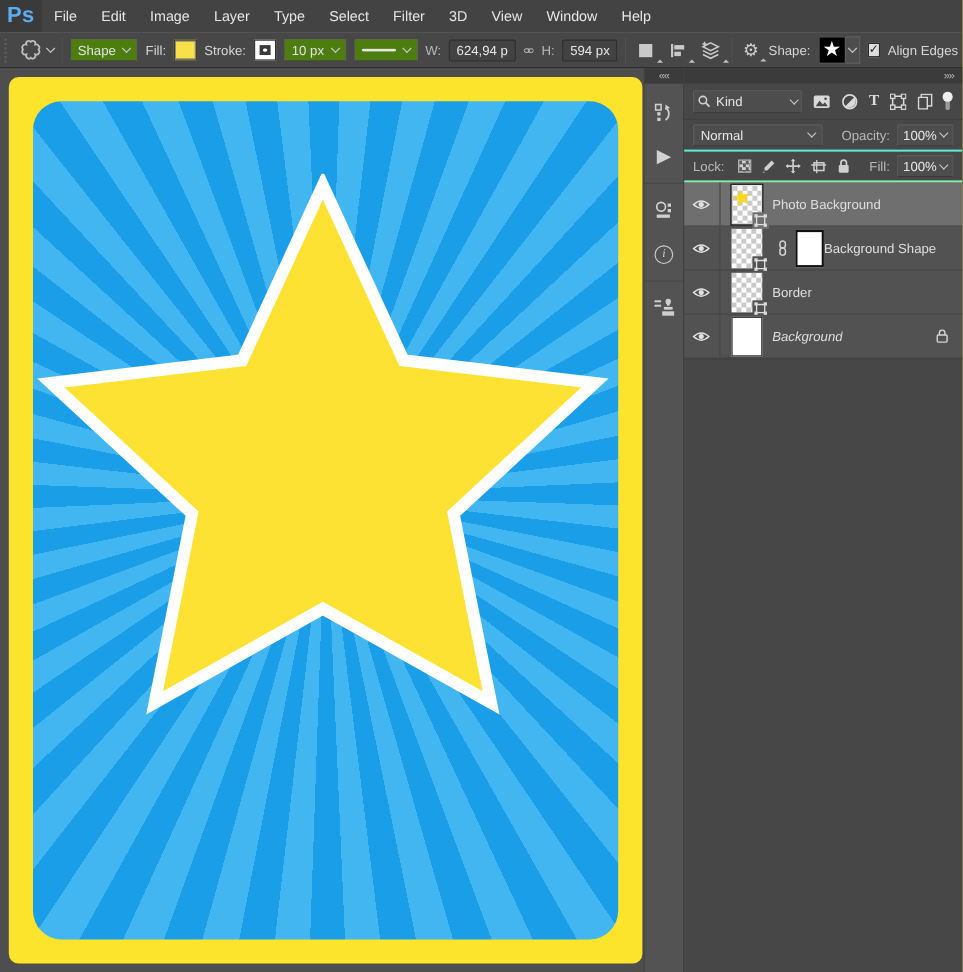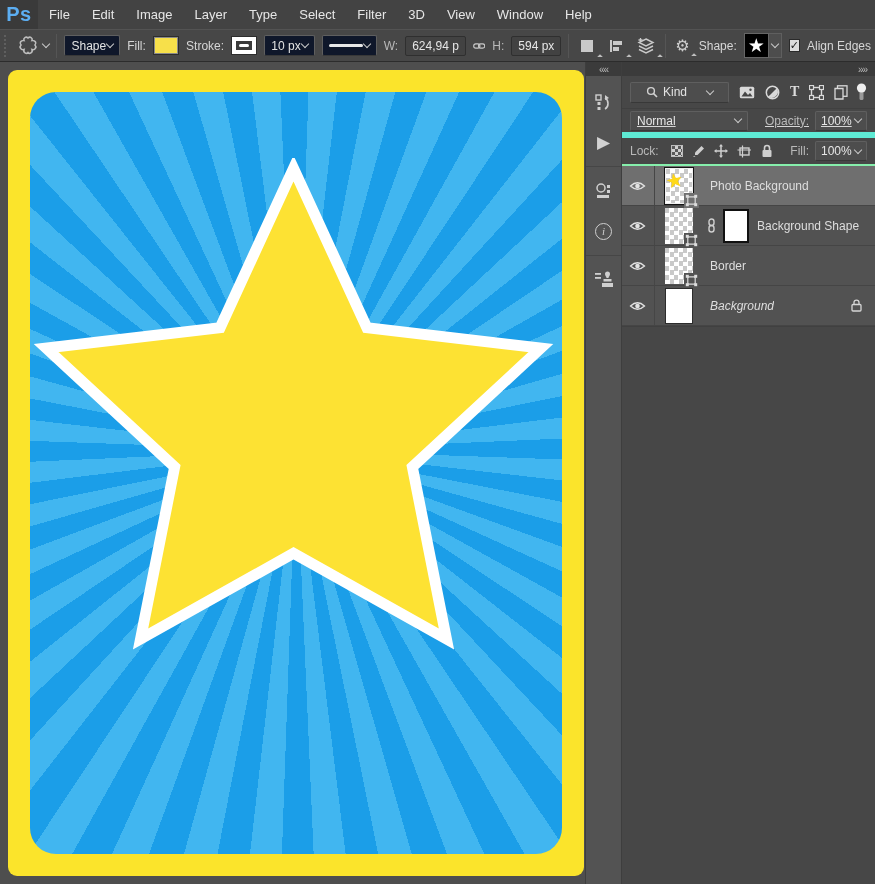--- a/index.html
+++ b/index.html
@@ -11,21 +11,21 @@
   .logo { width:38px; height:29px; background:#3a3a3a; color:#5caef2; font-weight:bold; font-size:20px;
           display:flex; align-items:center; justify-content:center; letter-spacing:0.5px; }
   .menu-item { padding:0 11px; height:29px; display:flex; align-items:center; cursor:default; }
 
   
   .optionsbar { height:33px; background:#474747; border-top:1px solid #535353; border-bottom:1px solid #2c2c2c;
                 display:flex; align-items:center; gap:7px; padding:0 4px; white-space:nowrap; overflow:hidden;
                 font-size:12px; color:#d6d6d6; }
   .grip { width:7px; height:22px; border-left:2px dotted #5f5f5f; margin-right:1px; }
   .vsep { width:1px; height:24px; background:#3a3a3a; border-right:1px solid #555; flex:0 0 auto; }
-  .combo { display:flex; align-items:center; gap:1px; background:#0f172a; border:1px solid #5f5f5f;
+  .combo { display:flex; align-items:center; gap:7px; background:#4d7c0f; border:1px solid #5f5f5f;
            border-bottom-color:#383838; border-radius:2px; height:21px; padding:0 6px; color:#e3e3e3; }
   .fieldbox { display:flex; align-items:center; background:#424242; border:1px solid #2f2f2f;
               border-radius:2px; height:20px; padding:0 6px; color:#e6e6e6; }
   .chev { width:6px; height:6px; border-right:1.6px solid #c9c9c9; border-bottom:1.6px solid #c9c9c9;
           transform:rotate(45deg); margin-top:-3px; flex:0 0 auto; }
   .swatch-fill { width:37px; height:19px; background:#f7e04a; border:1px solid #2d2d2d; box-shadow:inset 0 0 0 1px #8a8a8a; }
   .swatch-stroke { width:37px; height:19px; background:#fff; border:1px solid #2d2d2d; position:relative; }
   .swatch-stroke .hole { position:absolute; left:4px; right:4px; top:4px; bottom:4px; background:#3b3b3b; }
   .swatch-stroke .pill { position:absolute; left:7px; right:7px; top:7px; bottom:7px; background:#fff; border-radius:2px; }
   .line-style { width:34px; height:0; border-top:3px solid #e8e8e8; border-radius:2px; }
@@ -63,24 +63,24 @@
   .layers-panel { flex:1; background:#474747; display:flex; flex-direction:column; font-size:12px; }
   .panel-top { height:14px; background:#3b3b3b; display:flex; justify-content:flex-end; align-items:center;
                padding-right:8px; color:#b9b9b9; font-size:10px; letter-spacing:-1px; }
   .tabs { height:28px; background:#3d3d3d; display:flex; align-items:stretch; color:#9b9b9b; position:relative; }
   .tab { padding:0 13px; display:flex; align-items:center; }
   .tab.active { background:#525252; color:#ededed; }
   .hamburger { position:absolute; right:8px; top:8px; width:16px; display:flex; flex-direction:column; gap:2px; }
   .hamburger i { height:2px; background:#b5b5b5; display:block; }
   .panel-row { display:flex; align-items:center; padding:0 8px; gap:6px; background:#474747; }
   .filter-row { height:33px; border-bottom:1px solid #404040; }
-  .blend-row { height:29px; border-bottom:6px solid #5eead4;text-decoration:underline; }
+  .blend-row { height:29px; border-bottom:2px solid #5eead4; }
   .lock-row { height:28px; border-bottom:2px solid #86efac; }
   .kind-combo { flex:0 0 auto; width:99px; height:21px; display:flex; align-items:center; gap:5px;
-                background:#4d4d4d; border:1px solid #5f5f5f; border-bottom-color:#383838; border-radius:2px; padding:0 15px; color:#e3e3e3; }
+                background:#4d4d4d; border:1px solid #5f5f5f; border-bottom-color:#383838; border-radius:2px; padding:0 3px; color:#e3e3e3; }
   .filter-icons { display:flex; align-items:center; gap:10px; margin-left:4px; color:#d9d9d9; flex:1; }
   .t-glyph { font-weight:bold; font-size:14px; font-family:"Liberation Serif", serif; color:#dcdcdc; }
   .blend-combo { width:118px; height:20px; display:flex; align-items:center; justify-content:space-between;
                  background:#4d4d4d; border:1px solid #5f5f5f; border-bottom-color:#383838; border-radius:2px; padding:0 6px; color:#e6e6e6; }
   .pct-combo { width:52px; height:20px; display:flex; align-items:center; justify-content:space-between;
                background:#4d4d4d; border:1px solid #5f5f5f; border-bottom-color:#383838; border-radius:2px; padding:0 5px; color:#e6e6e6; }
   .dim-label { color:#b9b9b9; }
   .lock-icons { display:flex; align-items:center; gap:9px; margin:0 6px; flex:1; }
   .mini-checker { width:12px; height:12px; border:1px solid #bdbdbd;
                   background:repeating-conic-gradient(#cfcfcf 0 25%, #5a5a5a 0 50%) 0 0/6px 6px; }
@@ -94,21 +94,21 @@
   .checker { background:repeating-conic-gradient(#ffffff 0 25%, #c9c9c9 0 50%) 0 0/9px 9px; }
   .thumb.blue { background:#29a8e8; }
   .thumb.white { background:#ffffff; border:1px solid #2c2c2c; }
   .sel-frame { border:1px solid #f0f0f0; outline:1px solid #141414; }
   .thumb-star { position:absolute; left:1px; top:3px; font-family:"DejaVu Sans", sans-serif; color:#ffd918; font-size:19px;
                 line-height:1; transform:rotate(-12deg); text-shadow:0 0 1px #e8b400; }
   .badge { position:absolute; right:-6px; bottom:-4px; width:15px; height:15px; background:#525252; display:flex; align-items:center; justify-content:center; }
   .selected .badge { background:#6f6f6f; }
   .mask-thumb { width:26px; height:34px; background:#fff; border:2px solid #111; margin-left:7px; flex:0 0 auto; }
   .link-cell { margin-left:5px; display:flex; align-items:center; flex:0 0 auto; }
-  .layer-name { margin-left:8px; overflow:hidden; text-overflow:ellipsis; }
+  .layer-name { margin-left:0; overflow:hidden; text-overflow:ellipsis; }
   .layer-name.italic { font-style:italic; }
   .row-lock { margin-left:auto; margin-right:13px; display:flex; }
   .panel-empty { flex:1; background:#474747; border-top:1px solid #404040; }
 
   svg.icon { display:block; }
 </style>
 </head>
 <body>
 
 <div class="menubar">

